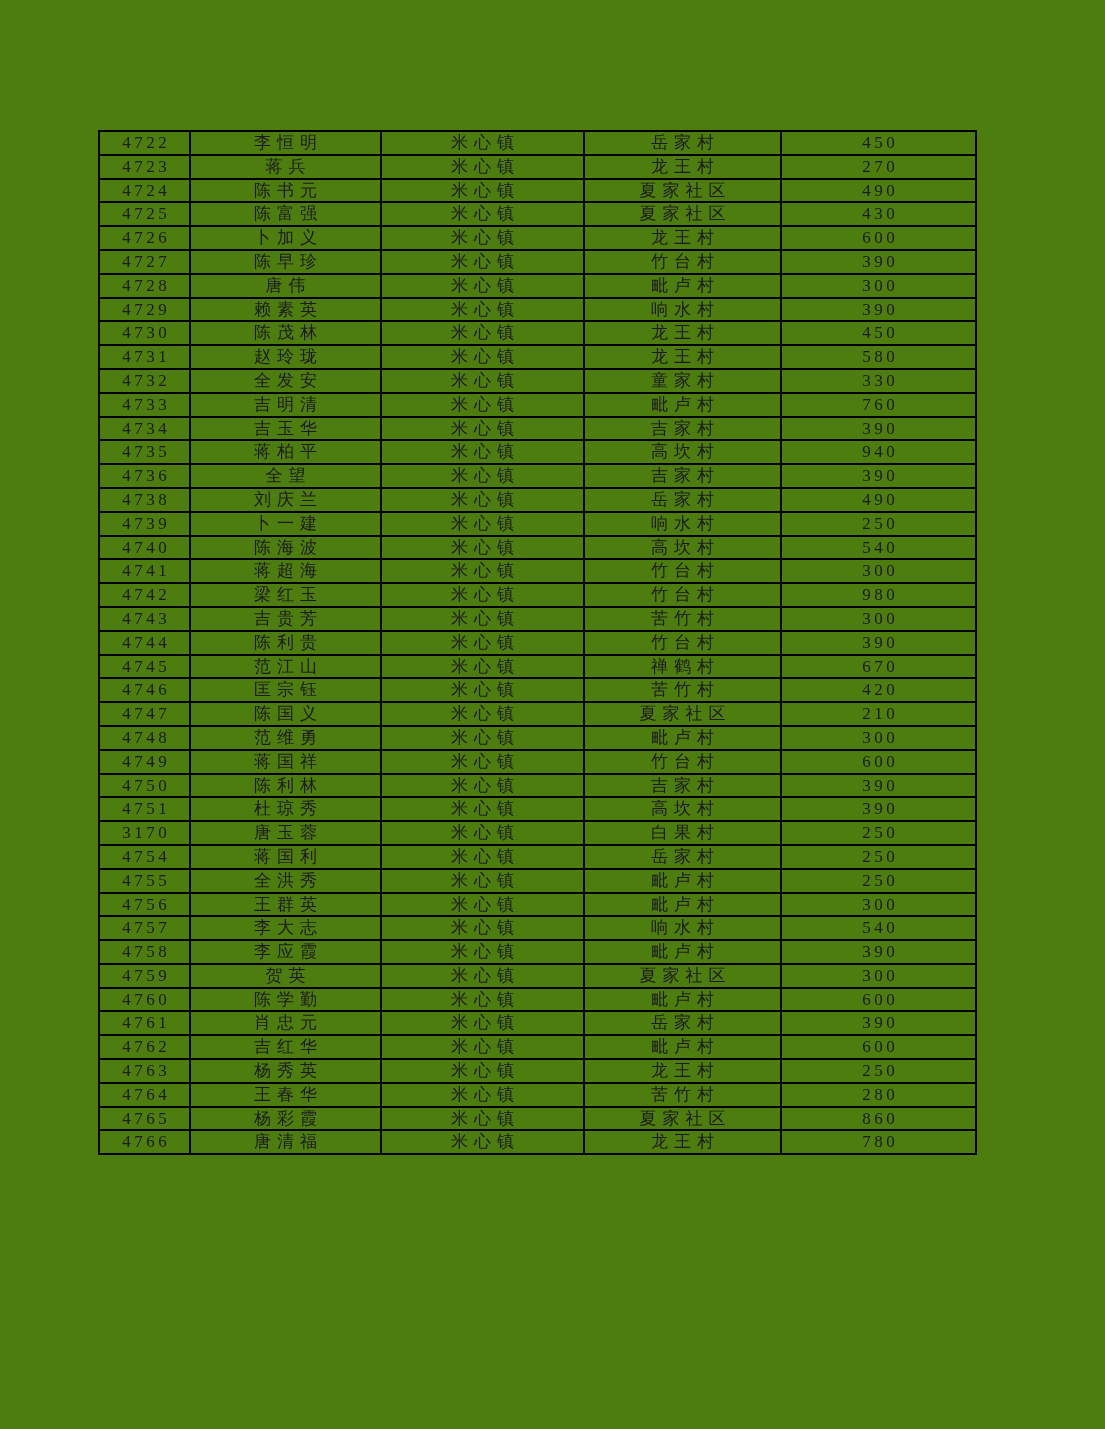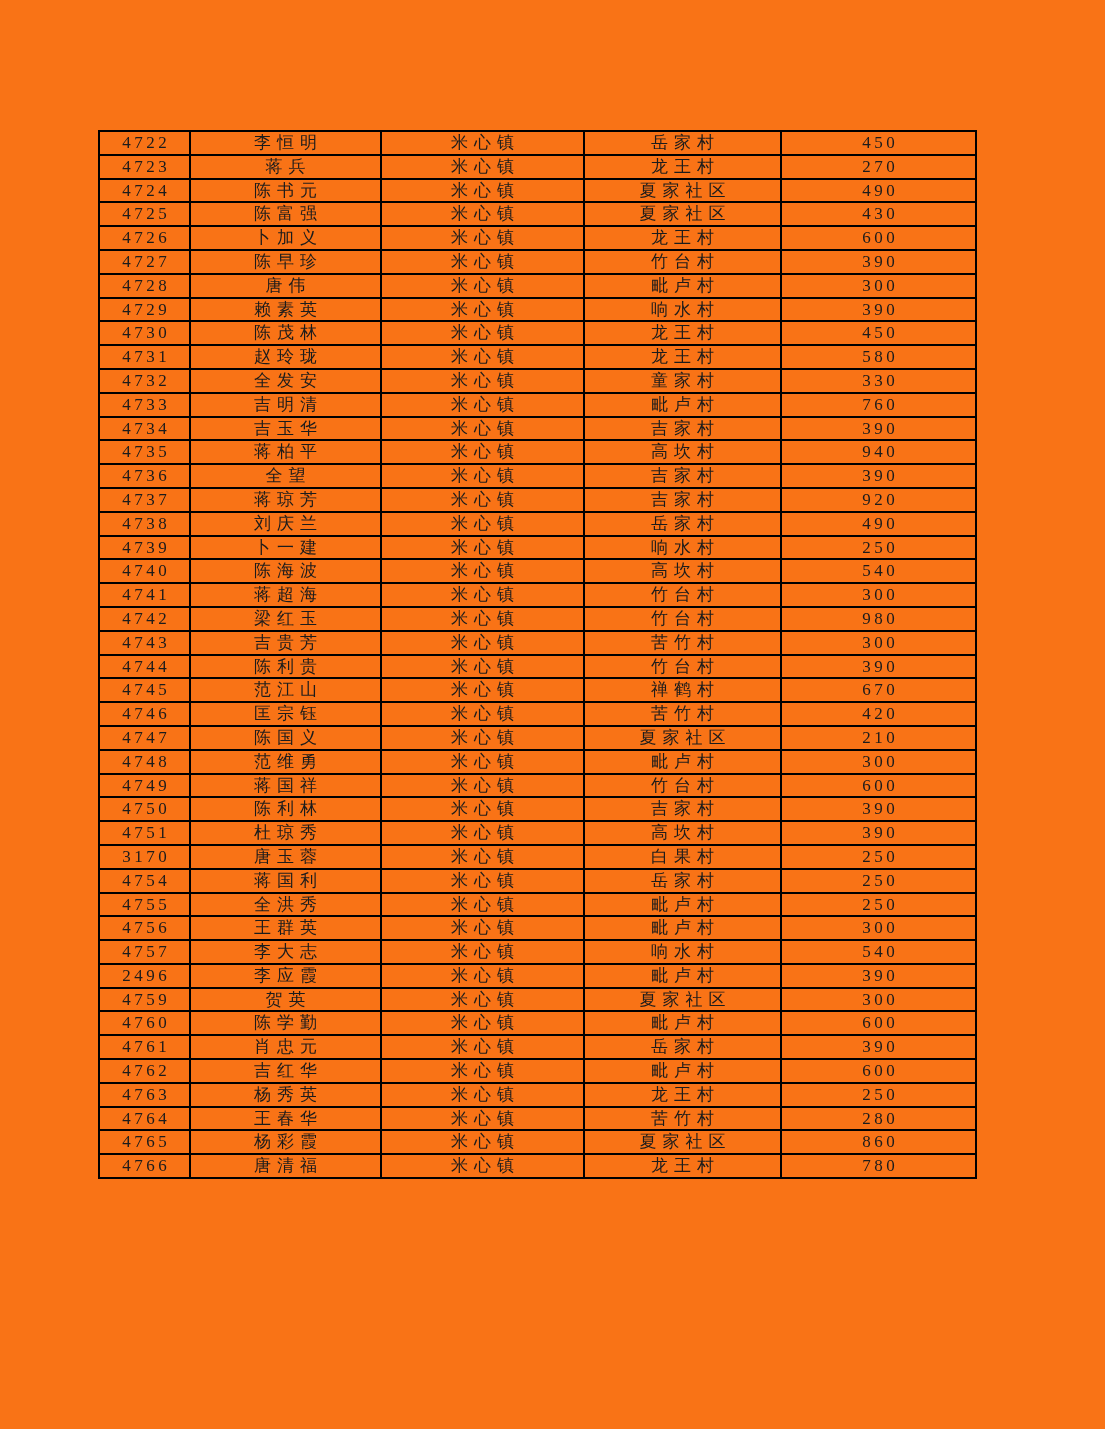--- a/index.html
+++ b/index.html
@@ -4,21 +4,21 @@
 <style>
   html, body {
     margin: 0;
     padding: 0;
     background: #ffffff;
   }
   .page {
     position: relative;
     width: 1105px;
     height: 1429px;
-    background: #f97316;
+    background: #4d7c0f;
     font-family: "Liberation Serif", "DejaVu Serif", serif;
     color: #1c1c1c;
     overflow: hidden;
   }
   table.records {
     position: absolute;
     left: 98px;
     top: 130px;
     width: 877px;
     border-collapse: collapse;
@@ -161,27 +161,20 @@
           <td class="num">940</td>
         </tr>
         <tr>
           <td class="num">4736</td>
           <td class="cjk">全望</td>
           <td class="cjk">米心镇</td>
           <td class="cjk">吉家村</td>
           <td class="num">390</td>
         </tr>
         <tr>
-          <td class="num">4737</td>
-          <td class="cjk">蒋琼芳</td>
-          <td class="cjk">米心镇</td>
-          <td class="cjk">吉家村</td>
-          <td class="num">920</td>
-        </tr>
-        <tr>
           <td class="num">4738</td>
           <td class="cjk">刘庆兰</td>
           <td class="cjk">米心镇</td>
           <td class="cjk">岳家村</td>
           <td class="num">490</td>
         </tr>
         <tr>
           <td class="num">4739</td>
           <td class="cjk">卜一建</td>
           <td class="cjk">米心镇</td>
@@ -301,21 +294,21 @@
           <td class="num">300</td>
         </tr>
         <tr>
           <td class="num">4757</td>
           <td class="cjk">李大志</td>
           <td class="cjk">米心镇</td>
           <td class="cjk">响水村</td>
           <td class="num">540</td>
         </tr>
         <tr>
-          <td class="num">2496</td>
+          <td class="num">4758</td>
           <td class="cjk">李应霞</td>
           <td class="cjk">米心镇</td>
           <td class="cjk">毗卢村</td>
           <td class="num">390</td>
         </tr>
         <tr>
           <td class="num">4759</td>
           <td class="cjk">贺英</td>
           <td class="cjk">米心镇</td>
           <td class="cjk">夏家社区</td>

